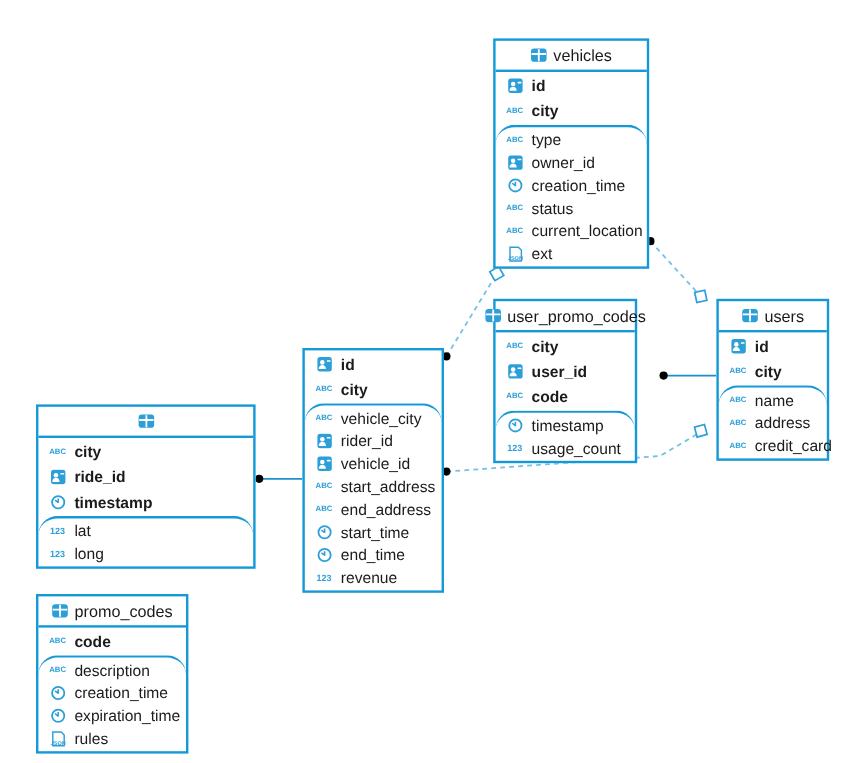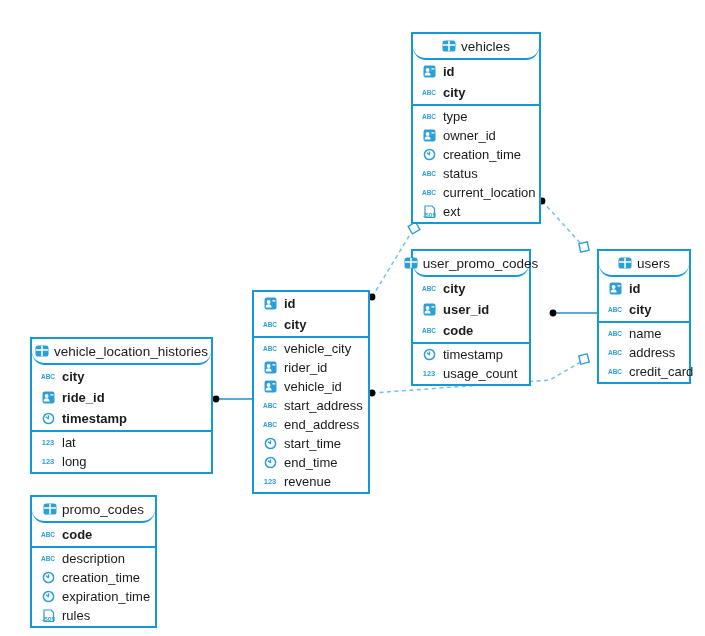--- a/index.html
+++ b/index.html
@@ -8,24 +8,24 @@
     font-family:"Liberation Sans","DejaVu Sans",sans-serif;
     --blue:#1598d6;--icon-blue:#2d9fd8;--dash:#74c1e8;--text:#1b1b1b;
   }
   .relations{position:absolute;left:0;top:0;width:705px;height:636px;pointer-events:none;}
   .table{
     position:absolute;background:#fff;border:2px solid var(--blue);
     color:var(--text);box-sizing:border-box;
   }
   .thead{
     height:24px;display:flex;align-items:center;justify-content:center;gap:5px;
-    border-bottom:2px solid var(--blue);font-size:13.5px;white-space:nowrap;border-radius:13px;
+    border-bottom:2px solid var(--blue);font-size:13.5px;white-space:nowrap;
   }
   .keys{padding:1px 0;}
-  .flds{border-top:2px solid var(--blue);padding:1px 0;}
+  .flds{border-top:2px solid var(--blue);padding:1px 0;border-radius:16px;}
   .row{display:flex;align-items:center;gap:4px;padding:0 6px;height:19px;font-size:13px;white-space:nowrap;}
   .keys .row{height:21px;font-weight:700;}
   .icon{width:20px;min-width:20px;display:flex;align-items:center;justify-content:center;}
   .abc{color:var(--icon-blue);font-size:6.5px;font-weight:700;letter-spacing:0;}
   .num{color:var(--icon-blue);font-size:7.5px;font-weight:600;letter-spacing:0;}
   .fname{line-height:19px;}
 </style>
 </head>
 <body>
 
@@ -334,21 +334,20 @@
       </div>
       <div class="table" style="left: 30px; top: 337px; width: 183px;">
         <div class="thead">
           <span style="display:flex">
             <svg width="14" height="12" viewBox="0 0 14 12">
               <rect x="0.5" y="0.5" width="13" height="11" rx="2.6" fill="#2d9fd8"></rect>
               <line x1="1" y1="5" x2="13" y2="5" stroke="#fff" stroke-width="1.5"></line>
               <line x1="7" y1="1" x2="7" y2="11" stroke="#fff" stroke-width="1.5"></line>
             </svg>
           </span>
-          <span class="tname">vehicle_location_histories</span>
         </div>
         <div class="keys">
           <div class="row key">
             <span class="icon">
               <span class="abc">ABC</span>
             </span>
             <span class="fname">city</span>
           </div>
           <div class="row key">
             <span class="icon">

